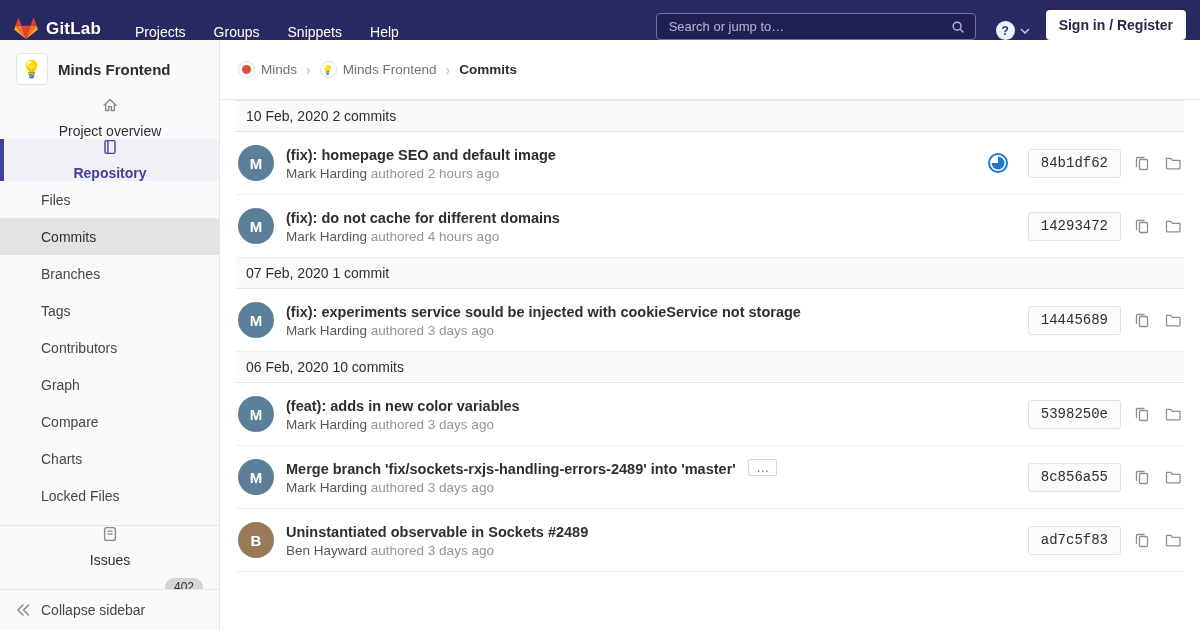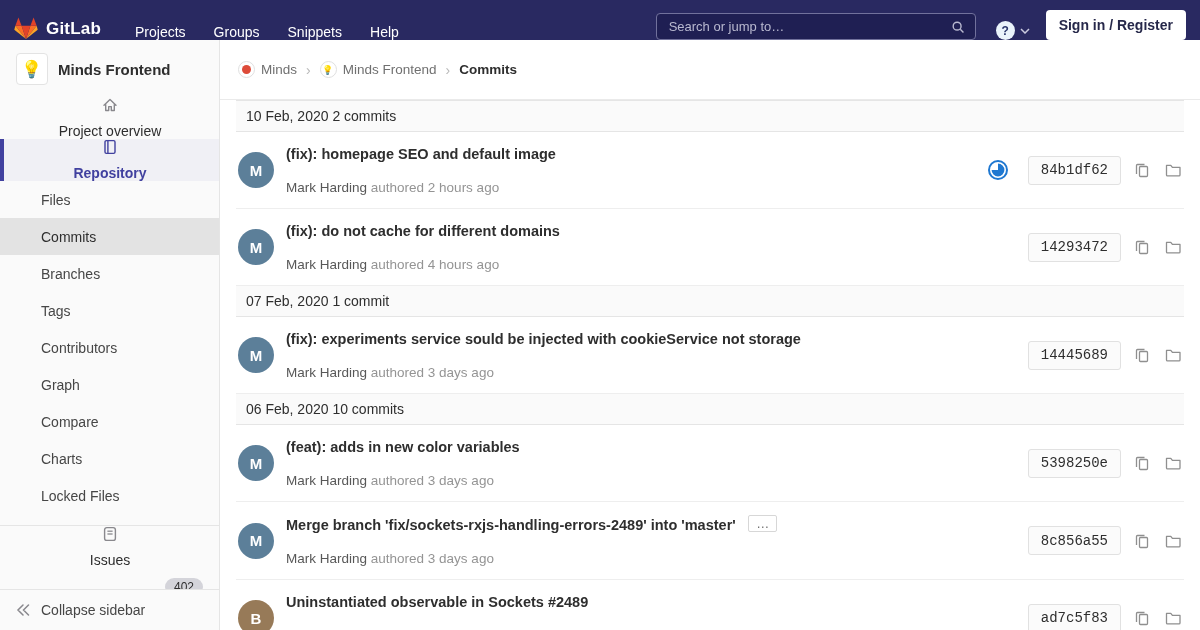--- a/index.html
+++ b/index.html
@@ -79,21 +79,21 @@
   .commit-row { display:flex; align-items:center; padding:13px 0 13px 2px;
     border-bottom:1px solid #eee; }
   .c-avatar { width:36px; height:36px; border-radius:50%; margin-right:12px; flex:none;
     display:flex; align-items:center; justify-content:center; color:#fff;
     font-weight:bold; font-size:15px; cursor:pointer; }
   .c-main { flex:1; min-width:0; }
   .c-title { font-weight:bold; font-size:14.5px; color:#2e2e2e; text-decoration:none; cursor:pointer; }
   .c-expand { margin-left:8px; height:17px; line-height:9px; padding:0 7px;
     border:1px solid #d7d7d7; border-radius:2px; background:#fff; color:#707070;
     font-size:13px; cursor:pointer; vertical-align:2px; }
-  .c-meta { margin-top:17px; font-size:13.5px; color:#949494; }
+  .c-meta { margin-top:2px; font-size:13.5px; color:#949494; }
   .c-author { color:#585858; text-decoration:none; cursor:pointer; }
   .c-right { display:flex; align-items:center; gap:11px; padding-left:10px; }
   .c-sha { height:29px; display:flex; align-items:center; padding:0 12px;
     border:1px solid #e1e1e1; border-radius:3px; background:#fbfbfb;
     font-family:"Liberation Mono","DejaVu Sans Mono",monospace; font-size:14px;
     color:#2e2e2e; cursor:pointer; }
   .icon-btn { background:none; border:none; padding:2px; display:flex; cursor:pointer; }
   .ci-wrap { display:flex; margin-right:8px; cursor:pointer; }
 </style>
 </head>

